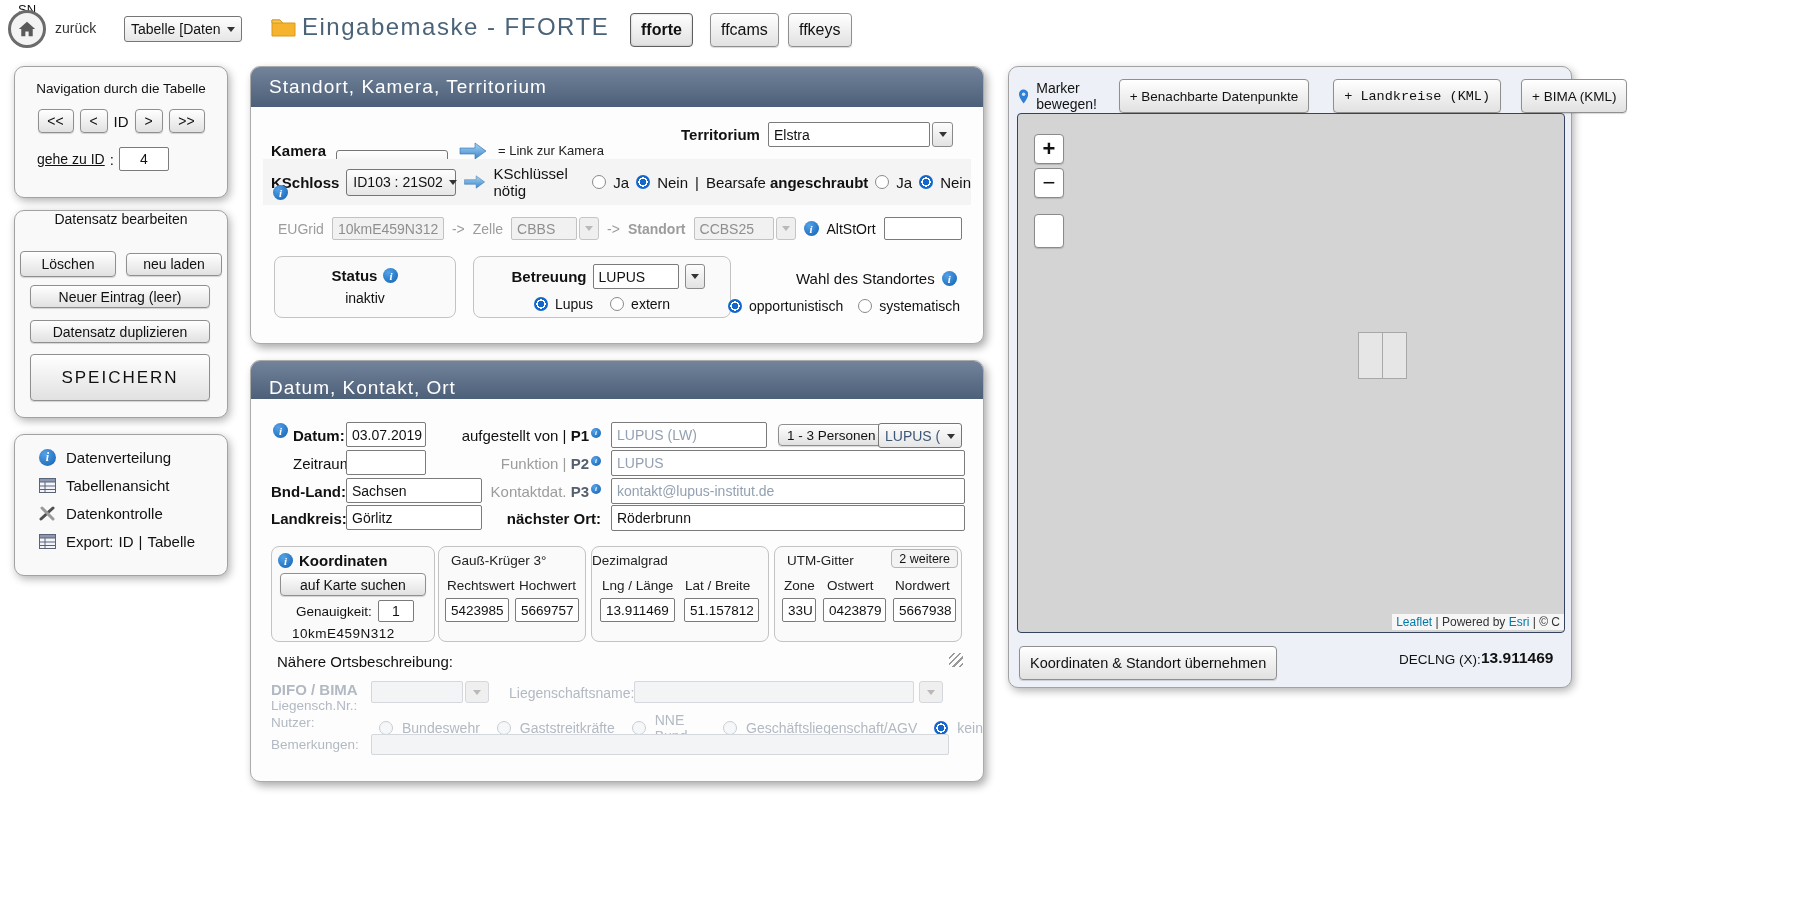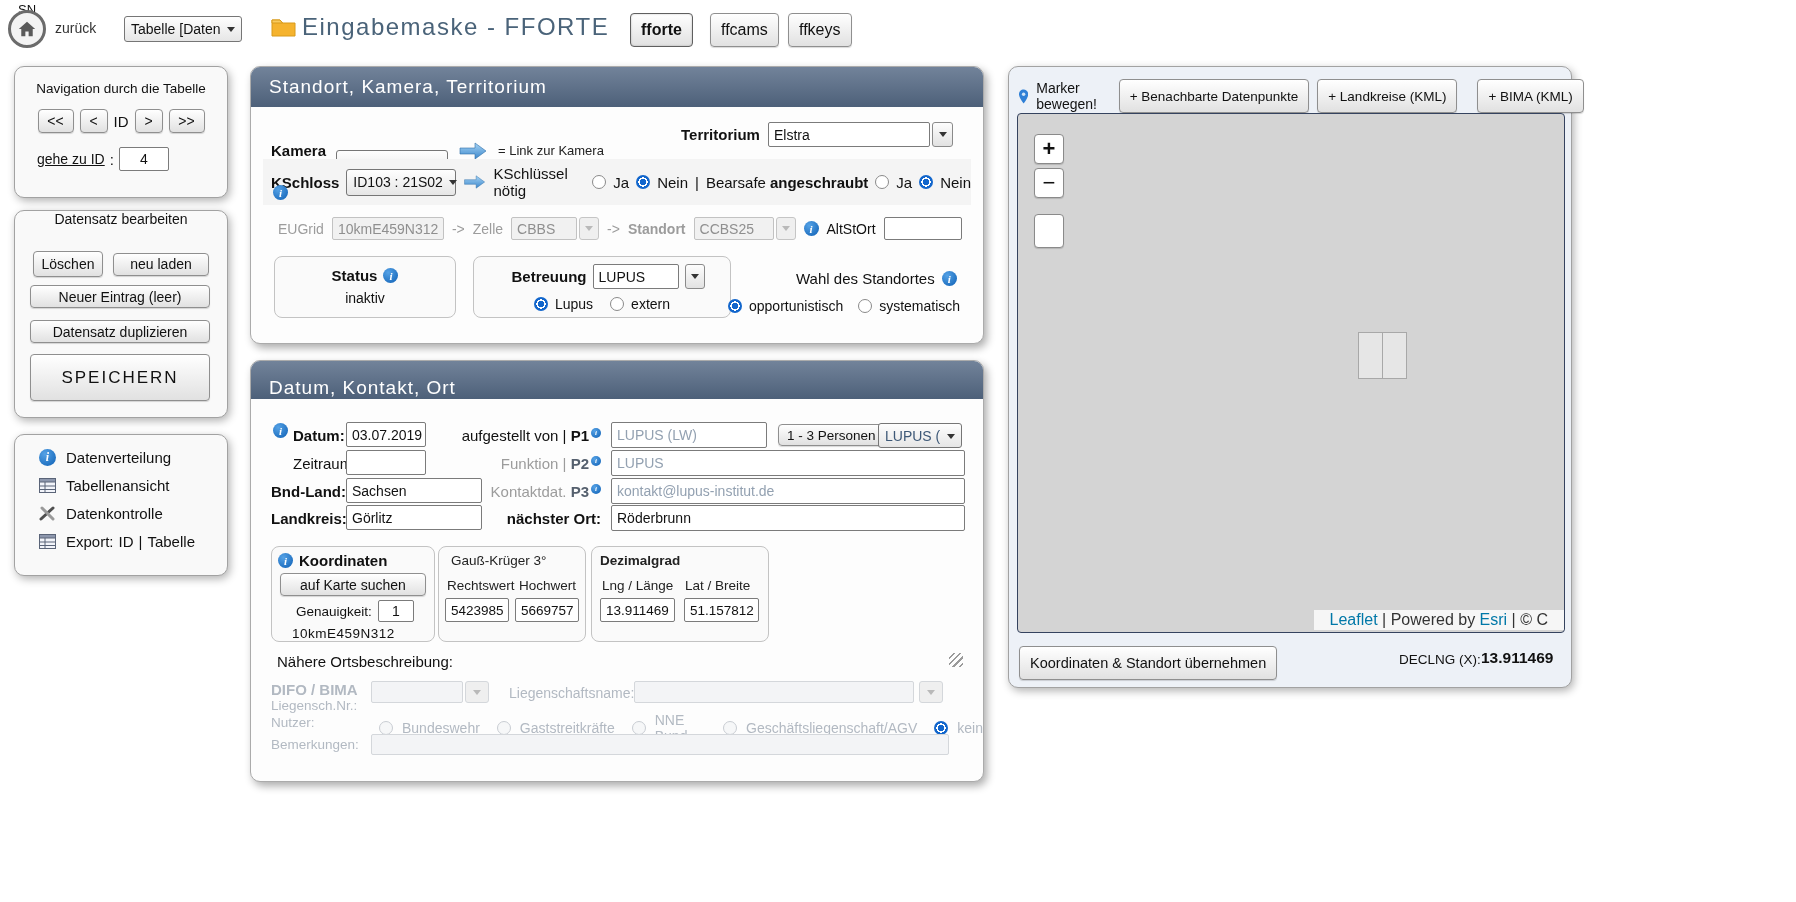--- a/index.html
+++ b/index.html
@@ -96,21 +96,21 @@
     <div class="abs flex" style="left:22px;top:80px;gap:5px;">
       <span style="font-size:14px;text-decoration:underline;">gehe zu ID</span>
       <span>:</span>
       <span class="inp" style="position:static;width:50px;height:24px;justify-content:center;">4</span>
     </div>
   </div>
 
   <div class="panel" style="left:14px;top:210px;width:212px;height:206px;">
     <div class="abs" style="left:0;right:0;top:0;text-align:center;font-size:14px;">Datensatz bearbeiten</div>
     <div class="abs flex" style="left:0;right:0;top:40px;justify-content:center;gap:10px;">
-      <button class="btn" style="width:70px;height:23px;padding:12px;">Löschen</button>
+      <button class="btn" style="width:96px;height:23px;padding:12px;">Löschen</button>
       <button class="btn" style="width:96px;height:23px;padding:0;">neu laden</button>
     </div>
     <button class="btn abs" style="left:15px;top:74px;width:180px;height:23px;padding:0;">Neuer Eintrag (leer)</button>
     <button class="btn abs" style="left:15px;top:109px;width:180px;height:23px;padding:0;">Datensatz duplizieren</button>
     <button class="btn abs" style="left:15px;top:143px;width:180px;height:47px;font-size:17px;letter-spacing:2px;">SPEICHERN</button>
   </div>
 
   <div class="panel" style="left:14px;top:434px;width:212px;height:140px;">
     <div class="abs flex" style="left:24px;top:14px;gap:10px;">
       <span class="info" style="width:17px;height:17px;font-size:12px;">i</span>
@@ -314,27 +314,37 @@
 
     <div class="box" style="left:187px;top:185px;width:148px;height:96px;">
       <div class="abs collbl" style="left:12px;top:6px;">Gauß-Krüger 3°</div>
       <div class="abs collbl" style="left:8px;top:31px;">Rechtswert</div>
       <div class="abs collbl" style="left:80px;top:31px;">Hochwert</div>
       <span class="inp" style="left:6px;top:51px;width:64px;height:24px;font-size:13.5px;">5423985</span>
       <span class="inp" style="left:76px;top:51px;width:64px;height:24px;font-size:13.5px;">5669757</span>
     </div>
 
     <div class="box" style="left:340px;top:185px;width:178px;height:96px;">
-      <div class="abs collbl" style="left:8px;top:6px;font-weight:bold;">Dezimalgrad</div>
+      <div class="abs collbl" style="left:0;top:6px;">Dezimalgrad</div>
       <div class="abs collbl" style="left:10px;top:31px;">Lng / Länge</div>
       <div class="abs collbl" style="left:93px;top:31px;">Lat / Breite</div>
       <span class="inp" style="left:8px;top:51px;width:75px;height:24px;font-size:13.5px;">13.911469</span>
       <span class="inp" style="left:92px;top:51px;width:75px;height:24px;font-size:13.5px;">51.157812</span>
     </div>
 
+    <div class="box" style="left:523px;top:185px;width:188px;height:96px;">
+      <div class="abs collbl" style="left:12px;top:6px;">UTM-Gitter</div>
+      <button class="btn abs" style="right:3px;top:2px;height:19px;font-size:12.5px;padding:0 7px;box-shadow:none;border-color:#b5b5b5;background:#f3f3f3;">2 weitere</button>
+      <div class="abs collbl" style="left:9px;top:31px;">Zone</div>
+      <div class="abs collbl" style="left:52px;top:31px;">Ostwert</div>
+      <div class="abs collbl" style="left:120px;top:31px;">Nordwert</div>
+      <span class="inp" style="left:7px;top:51px;width:34px;height:24px;font-size:13.5px;">33U</span>
+      <span class="inp" style="left:48px;top:51px;width:63px;height:24px;font-size:13.5px;">0423879</span>
+      <span class="inp" style="left:118px;top:51px;width:63px;height:24px;font-size:13.5px;">5667938</span>
+    </div>
 
     <span class="abs" style="left:26px;top:292px;font-size:15px;">Nähere Ortsbeschreibung:</span>
     <span class="grip abs" style="left:698px;top:292px;"></span>
 
     <span class="b abs dif" style="left:20px;top:320px;">DIFO / BIMA</span>
     <span class="abs dif" style="left:20px;top:337px;font-size:13.5px;">Liegensch.Nr.:</span>
     <span class="inp dis" style="left:120px;top:320px;width:92px;height:22px;border-color:#d4d7db;background:#f3f4f6;"></span>
     <span class="ddbtn dis" style="left:214px;top:320px;width:24px;height:22px;border-color:#d4d7db;">
         <span class="chev lt" style="margin:4px 0 0 0;"></span>
       </span>
@@ -363,33 +373,33 @@
   </div>
 
   <div class="panel" style="left:1008px;top:66px;width:562px;height:620px;background:#edf1f7;">
     <div class="abs flex" style="left:10px;top:12px;gap:8px;">
       <svg width="15" height="23" viewBox="0 0 16 24">
         <path d="M8 0C3.6 0 0 3.6 0 8c0 6 8 16 8 16s8-10 8-16c0-4.4-3.6-8-8-8z" fill="#2e7fd6" stroke="#1b5globally8" stroke-width="0"></path>
         <circle cx="8" cy="8" r="3" fill="#cfe4f7"></circle>
       </svg>
       <span style="font-size:14px;">Marker bewegen!</span>
       <button class="btn" style="height:24px;font-size:13.5px;margin-left:8px;">+ Benachbarte Datenpunkte</button>
-      <button class="btn" style="height:18px;font-size:13.5px;margin-left:0;">+ Landkreise (KML)</button>
+      <button class="btn" style="height:18px;font-size:13.5px;margin-left:16px;font-family:Liberation Mono, monospace;">+ Landkreise (KML)</button>
       <button class="btn" style="height:24px;font-size:13.5px;margin-left:12px;">+ BIMA (KML)</button>
     </div>
 
     <div class="abs" style="left:8px;top:46px;width:546px;height:518px;background:#d4d4d4;border:1px solid #35435f;border-radius:4px;overflow:hidden;">
       <button class="btn abs" style="left:16px;top:20px;width:30px;height:30px;padding:0;font-size:22px;font-weight:bold;background:#fff;border-color:#8a8a8a;border-radius:4px;">+</button>
       <button class="btn abs" style="left:16px;top:54px;width:30px;height:30px;padding:0;font-size:22px;background:#fff;border-color:#8a8a8a;border-radius:4px;">−</button>
       <button class="btn abs" style="left:16px;top:100px;width:30px;height:34px;padding:0;background:#fff;border-color:#8a8a8a;border-radius:4px;"></button>
 
       <div class="abs" style="left:340px;top:218px;width:24px;height:45px;background:#e6e6e6;border:1px solid #a8a8a8;"></div>
       <div class="abs" style="left:364px;top:218px;width:23px;height:45px;background:#e6e6e6;border:1px solid #a8a8a8;"></div>
 
-      <div class="abs" style="right:0;bottom:2px;background:rgba(255,255,255,0.78);font-size:16px;padding:1px 16px;white-space:nowrap;color:#333;margin-top:24px;">
+      <div class="abs" style="right:0;bottom:2px;background:rgba(255,255,255,0.78);font-size:12px;padding:1px 4px;white-space:nowrap;color:#333;margin-top:24px;">
         <span class="link">Leaflet</span><span> | Powered by </span><span class="link">Esri</span><span> | © C</span>
       </div>
     </div>
 
     <button class="btn abs" style="left:10px;top:579px;height:26px;font-size:14.5px;">Koordinaten &amp; Standort übernehmen</button>
     <span class="abs" style="left:390px;top:585px;font-size:13.5px;">DECLNG (X):</span>
     <span class="b abs" style="left:472px;top:582px;font-size:15.5px;">13.911469</span>
   </div>
 
 </div>

